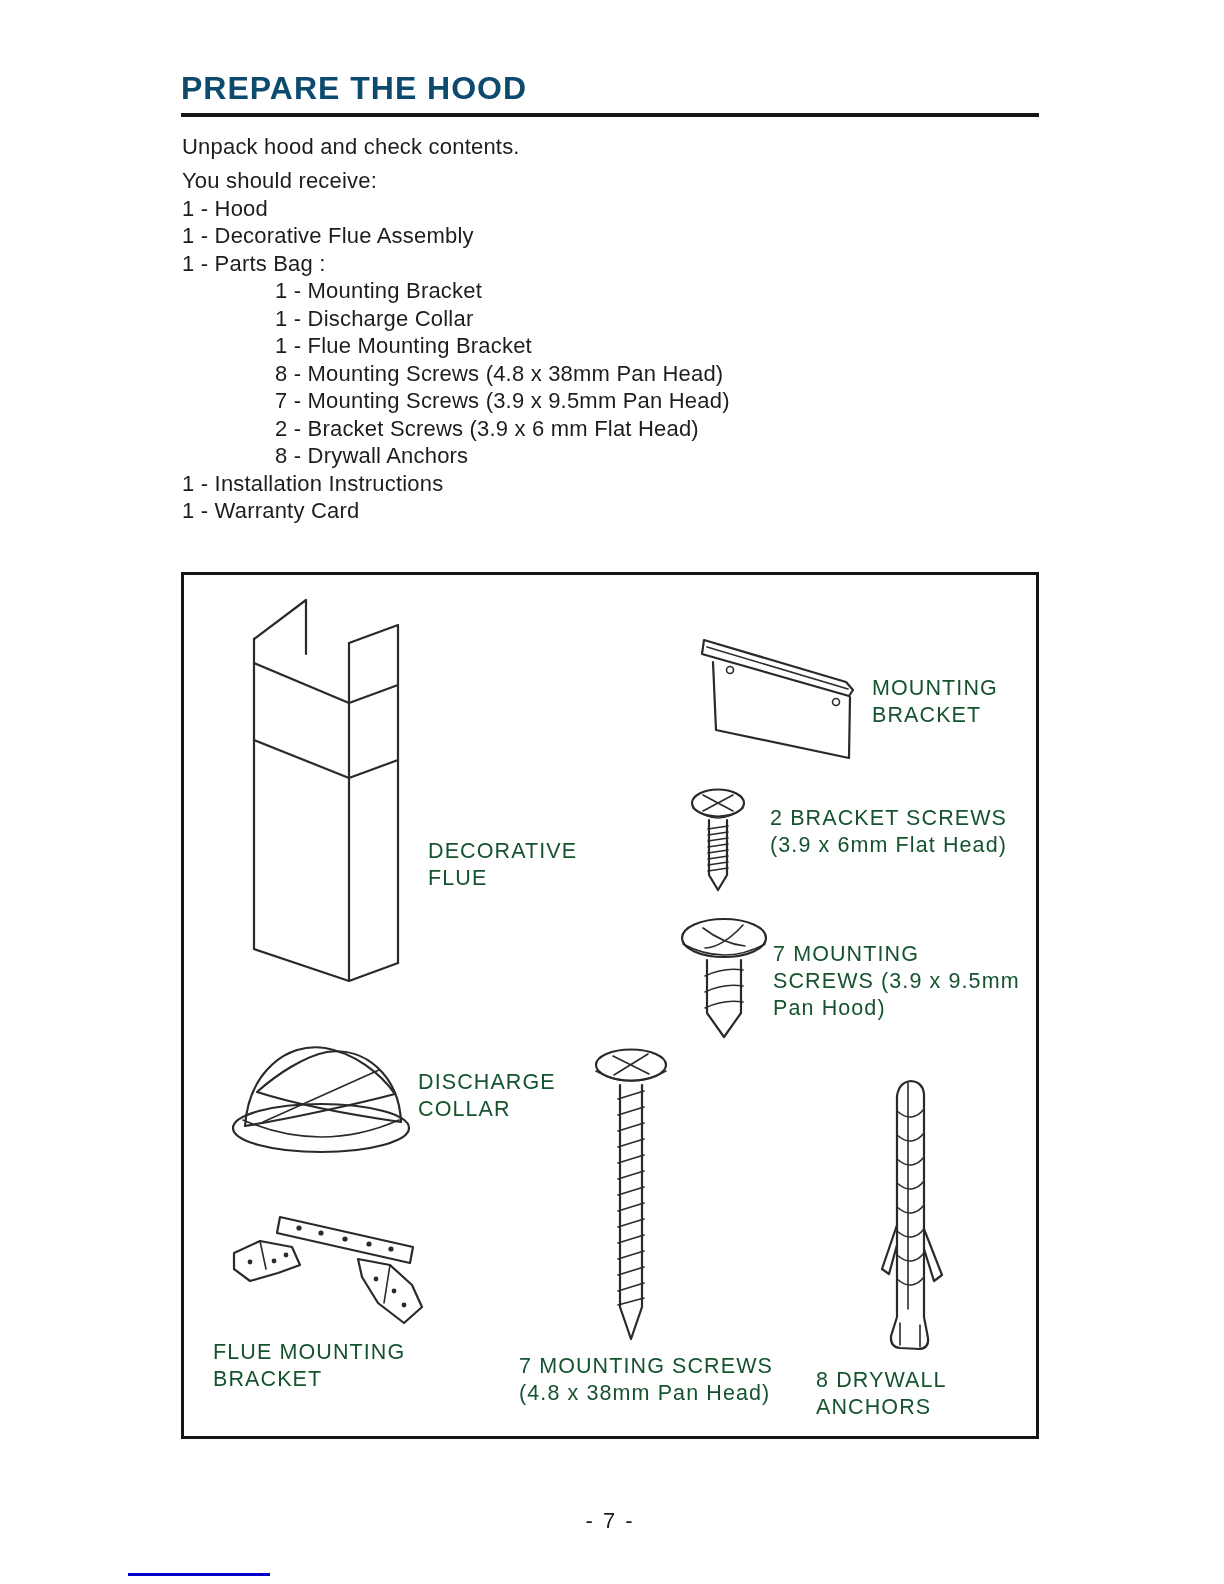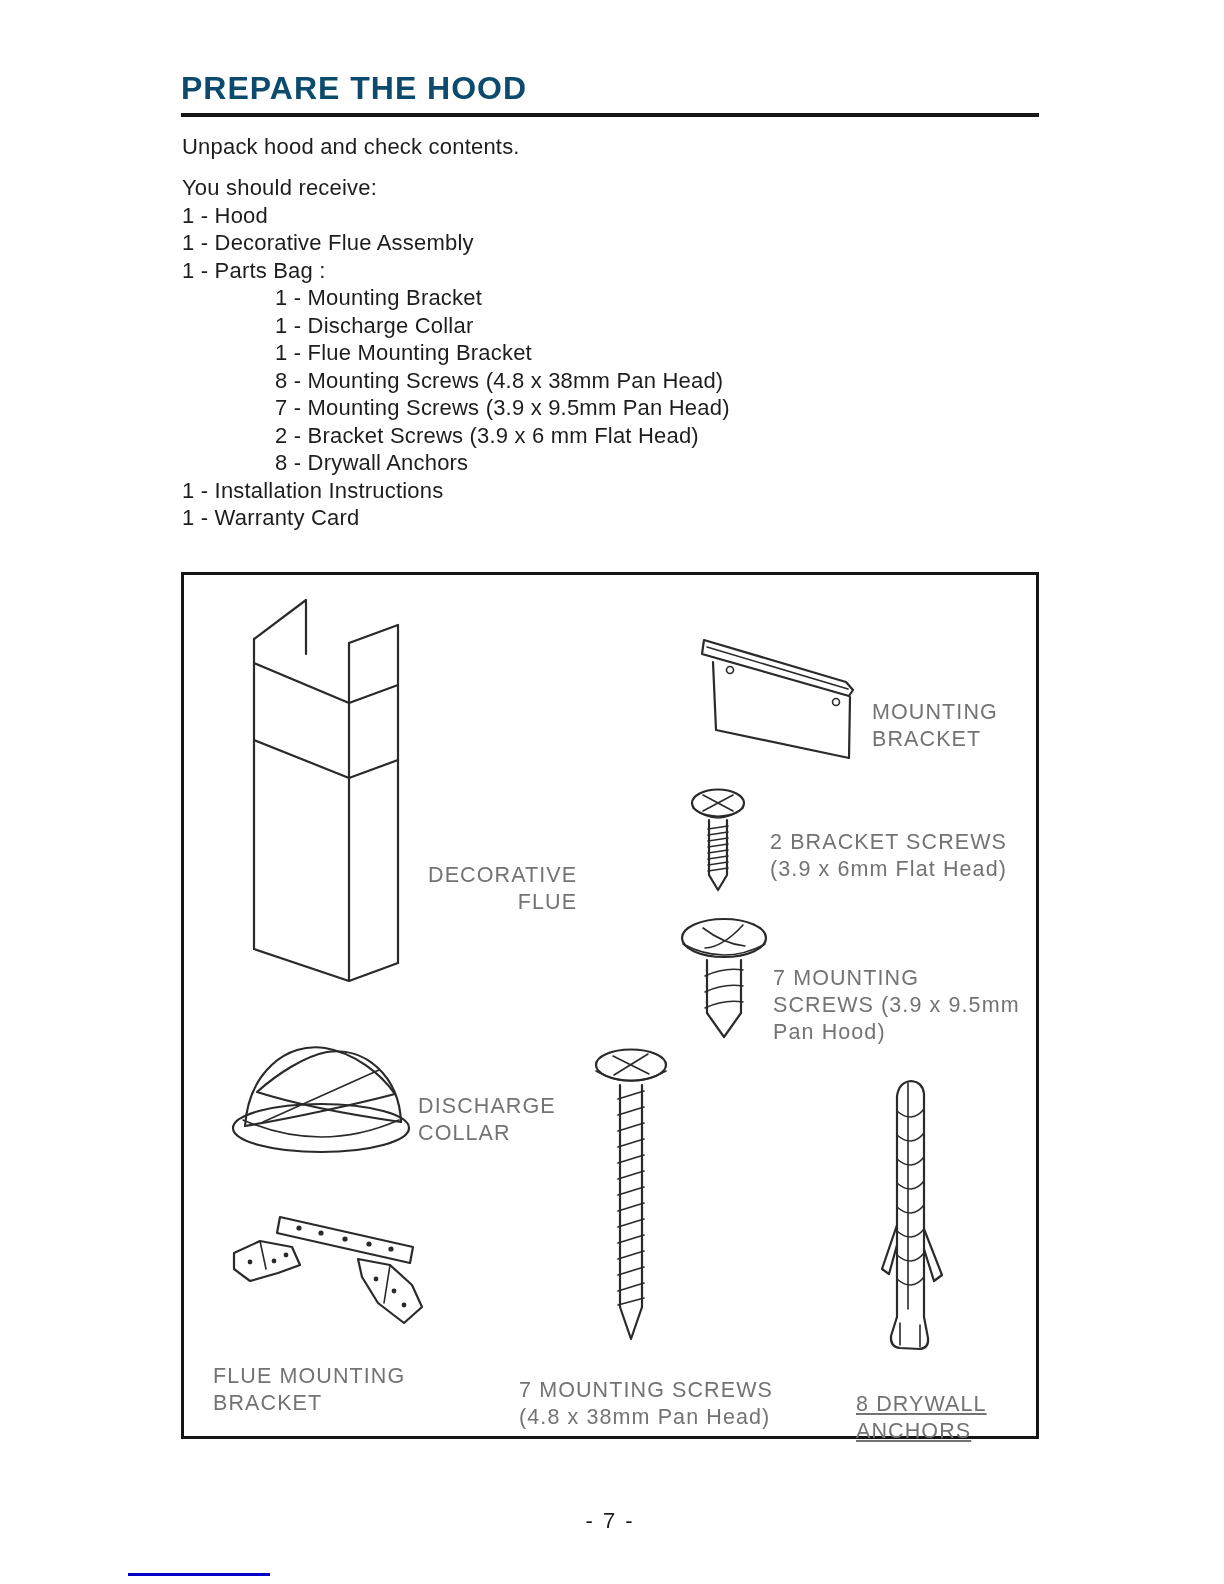--- a/index.html
+++ b/index.html
@@ -8,29 +8,29 @@
     font-family:"Liberation Sans", sans-serif;color:#1d1d1d;
     -webkit-font-smoothing:antialiased;
   }
   .abs{position:absolute;}
   .page-title{
     left:181px;top:70px;font-size:32px;font-weight:bold;color:#0c4a6e;
     letter-spacing:1px;white-space:nowrap;
   }
   .title-rule{left:181px;top:113px;width:858px;height:4px;background:#161616;}
   .intro{left:182px;top:134px;font-size:22px;letter-spacing:0.2px;}
-  .receive{left:182px;top:174px;font-size:22px;line-height:27.5px;letter-spacing:0.2px;}
+  .receive{left:182px;top:167px;font-size:22px;line-height:27.5px;letter-spacing:0.2px;}
   .receive .sub{padding-left:93px;}
   .diagram-box{
     left:181px;top:572px;width:858px;height:867px;
     border:3px solid #151515;box-sizing:border-box;
   }
   .dlabel{
-    position:absolute;font-size:21.5px;line-height:27px;color:#737373;
-    letter-spacing:1.1px;white-space:nowrap;margin-top:24px;
+    position:absolute;font-size:21.5px;line-height:27px;color:#14532d;
+    letter-spacing:1.1px;white-space:nowrap;
   }
   .drawing{position:absolute;}
   .drawing svg{display:block;}
   .pageno{
     left:181px;top:1508px;width:858px;text-align:center;
     font-size:22px;color:#1d1d1d;letter-spacing:2px;
   }
   .blue-line{left:128px;top:1573px;width:142px;height:3px;background:#0000c8;}
   .stroke{fill:none;stroke:#2a2a2a;stroke-width:2.2;stroke-linecap:round;stroke-linejoin:round;}
   .thin{fill:none;stroke:#2a2a2a;stroke-width:1.6;stroke-linecap:round;stroke-linejoin:round;}
@@ -69,21 +69,21 @@
       <path class="stroke" d="M4,42 L56,3 L56,57"></path>
       <path class="stroke" d="M4,42 L4,352"></path>
       <path class="stroke" d="M4,66 L99,106"></path>
       <path class="stroke" d="M99,46 L148,28 L148,366"></path>
       <path class="stroke" d="M99,106 L148,88"></path>
       <path class="stroke" d="M99,46 L99,384"></path>
       <path class="stroke" d="M4,143 L99,181 L148,163"></path>
       <path class="stroke" d="M4,352 L99,384 L148,366"></path>
     </svg>
   </div>
-  <div class="dlabel" style="left:244px;top:263px;text-align:right;">
+  <div class="dlabel" style="left:244px;top:263px;">
     <div>DECORATIVE</div>
     <div>FLUE</div>
   </div>
 
   <div class="drawing" style="left:516px;top:56px;">
     <svg width="160" height="132" viewBox="0 0 160 132">
       <path class="stroke" d="M4,9 L146,51 L153,59 L149,65 L2,23 Z"></path>
       <path class="thin" d="M7,16 L148,58"></path>
       <path class="stroke" d="M13,31 L16,99 L149,127 L150,66"></path>
       <circle class="thin" cx="30" cy="39" r="3.5"></circle>
@@ -183,21 +183,21 @@
       <path class="stroke" d="M21,19 Q23,5 35,4 Q47,5 48,17"></path>
       <path class="stroke" d="M21,19 L21,240 M48,17 L48,240"></path>
       <path class="thin" d="M32,6 L32,232"></path>
       <path class="thin" d="M21,34 Q36,47 48,32 M21,58 Q36,71 48,56 M21,82 Q36,95 48,80 M21,106 Q36,119 48,104 M21,130 Q36,143 48,128 M21,154 Q36,167 48,152 M21,178 Q36,191 48,176 M21,202 Q36,215 48,200"></path>
       <path class="stroke" d="M21,148 L6,192 L13,197 L21,168"></path>
       <path class="stroke" d="M48,152 L66,198 L58,204 L48,172"></path>
       <path class="stroke" d="M21,240 L15,259 Q14,270 24,271 L44,272 Q53,271 52,261 L48,240"></path>
       <path class="thin" d="M24,246 L24,268 M44,248 L44,270"></path>
     </svg>
   </div>
-  <div class="dlabel" style="left:672px;top:792px;text-decoration:underline;">
+  <div class="dlabel" style="left:632px;top:792px;">
     <div>8 DRYWALL</div>
     <div>ANCHORS</div>
   </div>
 
 </div>
 
 <div class="abs pageno">- 7 -</div>
 <div class="abs blue-line"></div>
 
 </body></html>

